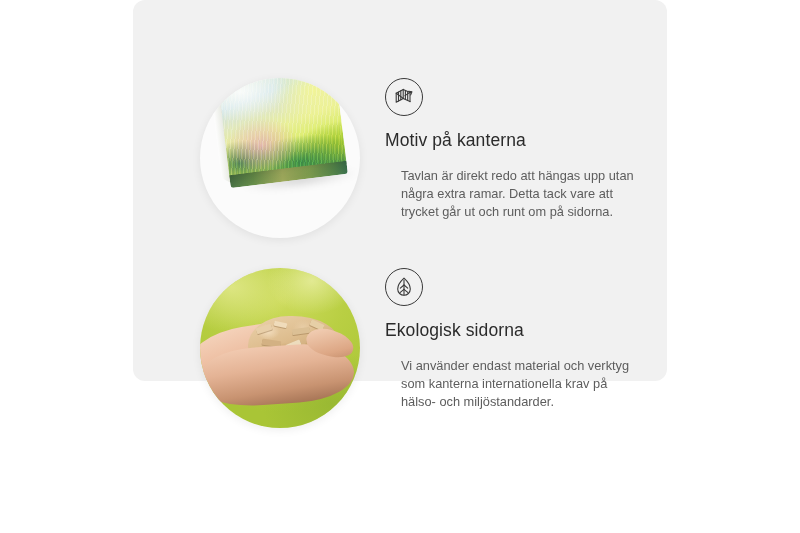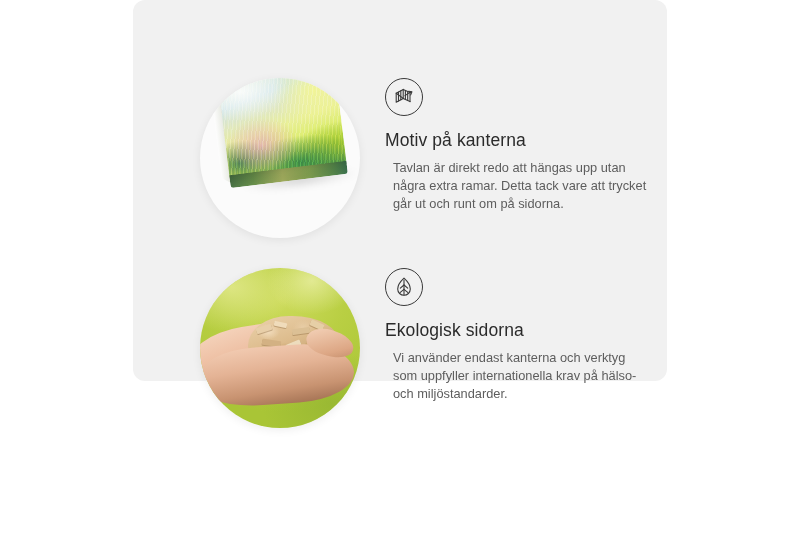--- a/index.html
+++ b/index.html
@@ -223,21 +223,21 @@
   .feature-title {
     margin: 14px 0 5px 0;
     font-size: 17.5px;
     font-weight: normal;
     color: #2b2b2b;
     letter-spacing: 0.1px;
     line-height: 1.2;
   }
 
   .feature-body {
-    margin: 8px;
+    margin: 16px;
     font-size: 12.8px;
     line-height: 1.42;
     color: #5d5d5d;
     max-width: 262px;
   }
 </style>
 </head>
 <body>
 
 <div class="page">
@@ -305,19 +305,19 @@
             <svg width="24" height="24" viewBox="0 0 24 24" fill="none" stroke="#3a3a3a" stroke-width="1.1" stroke-linecap="round" stroke-linejoin="round">
               <path d="M12 3.2 C16.6 7.4 18.3 11.2 18.3 14.0 C18.3 17.6 15.4 20.3 12 20.3 C8.6 20.3 5.7 17.6 5.7 14.0 C5.7 11.2 7.4 7.4 12 3.2 Z"></path>
               <path d="M12 5.0 L12 20.0"></path>
               <path d="M12 10.0 L8.3 13.2"></path>
               <path d="M12 10.0 L15.7 13.2"></path>
               <path d="M12 14.3 L8.3 17.4"></path>
               <path d="M12 14.3 L15.7 17.4"></path>
             </svg>
           </div>
           <h2 class="feature-title">Ekologisk sidorna</h2>
-          <p class="feature-body">Vi använder endast kanterna och verktyg som uppfyller internationella krav på hälso- och miljöstandarder.</p>
+          <p class="feature-body">Vi använder endast material och verktyg som kanterna internationella krav på hälso- och miljöstandarder.</p>
         </div>
       </div>
 
     </div>
   </div>
 </div>
 
 </body></html>

